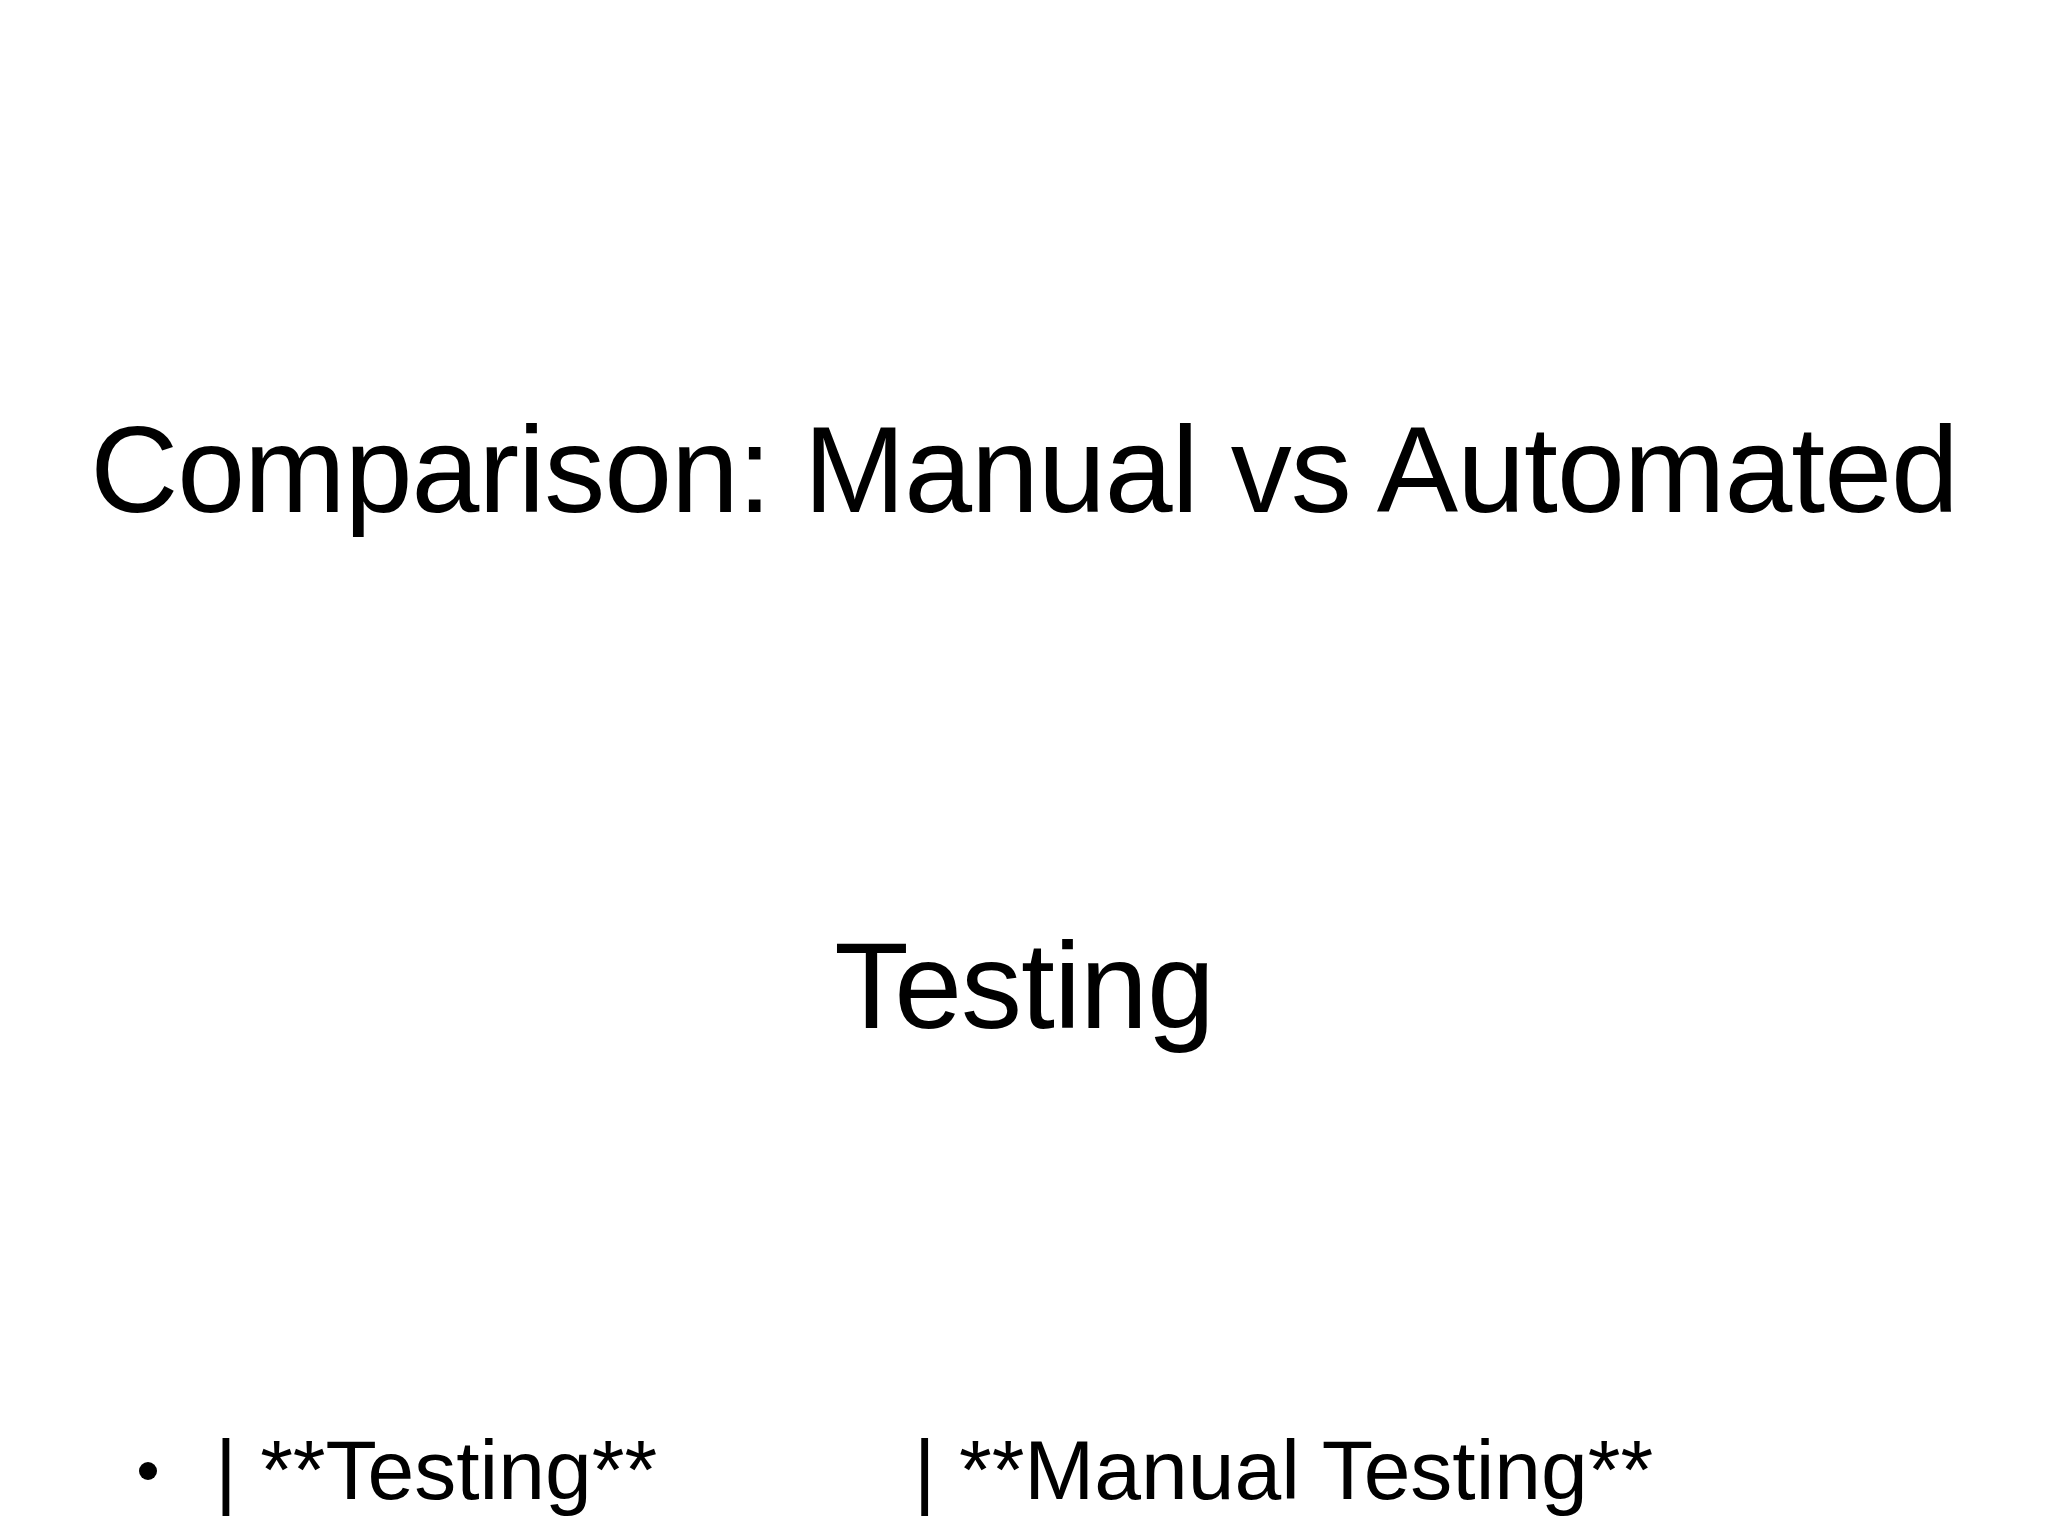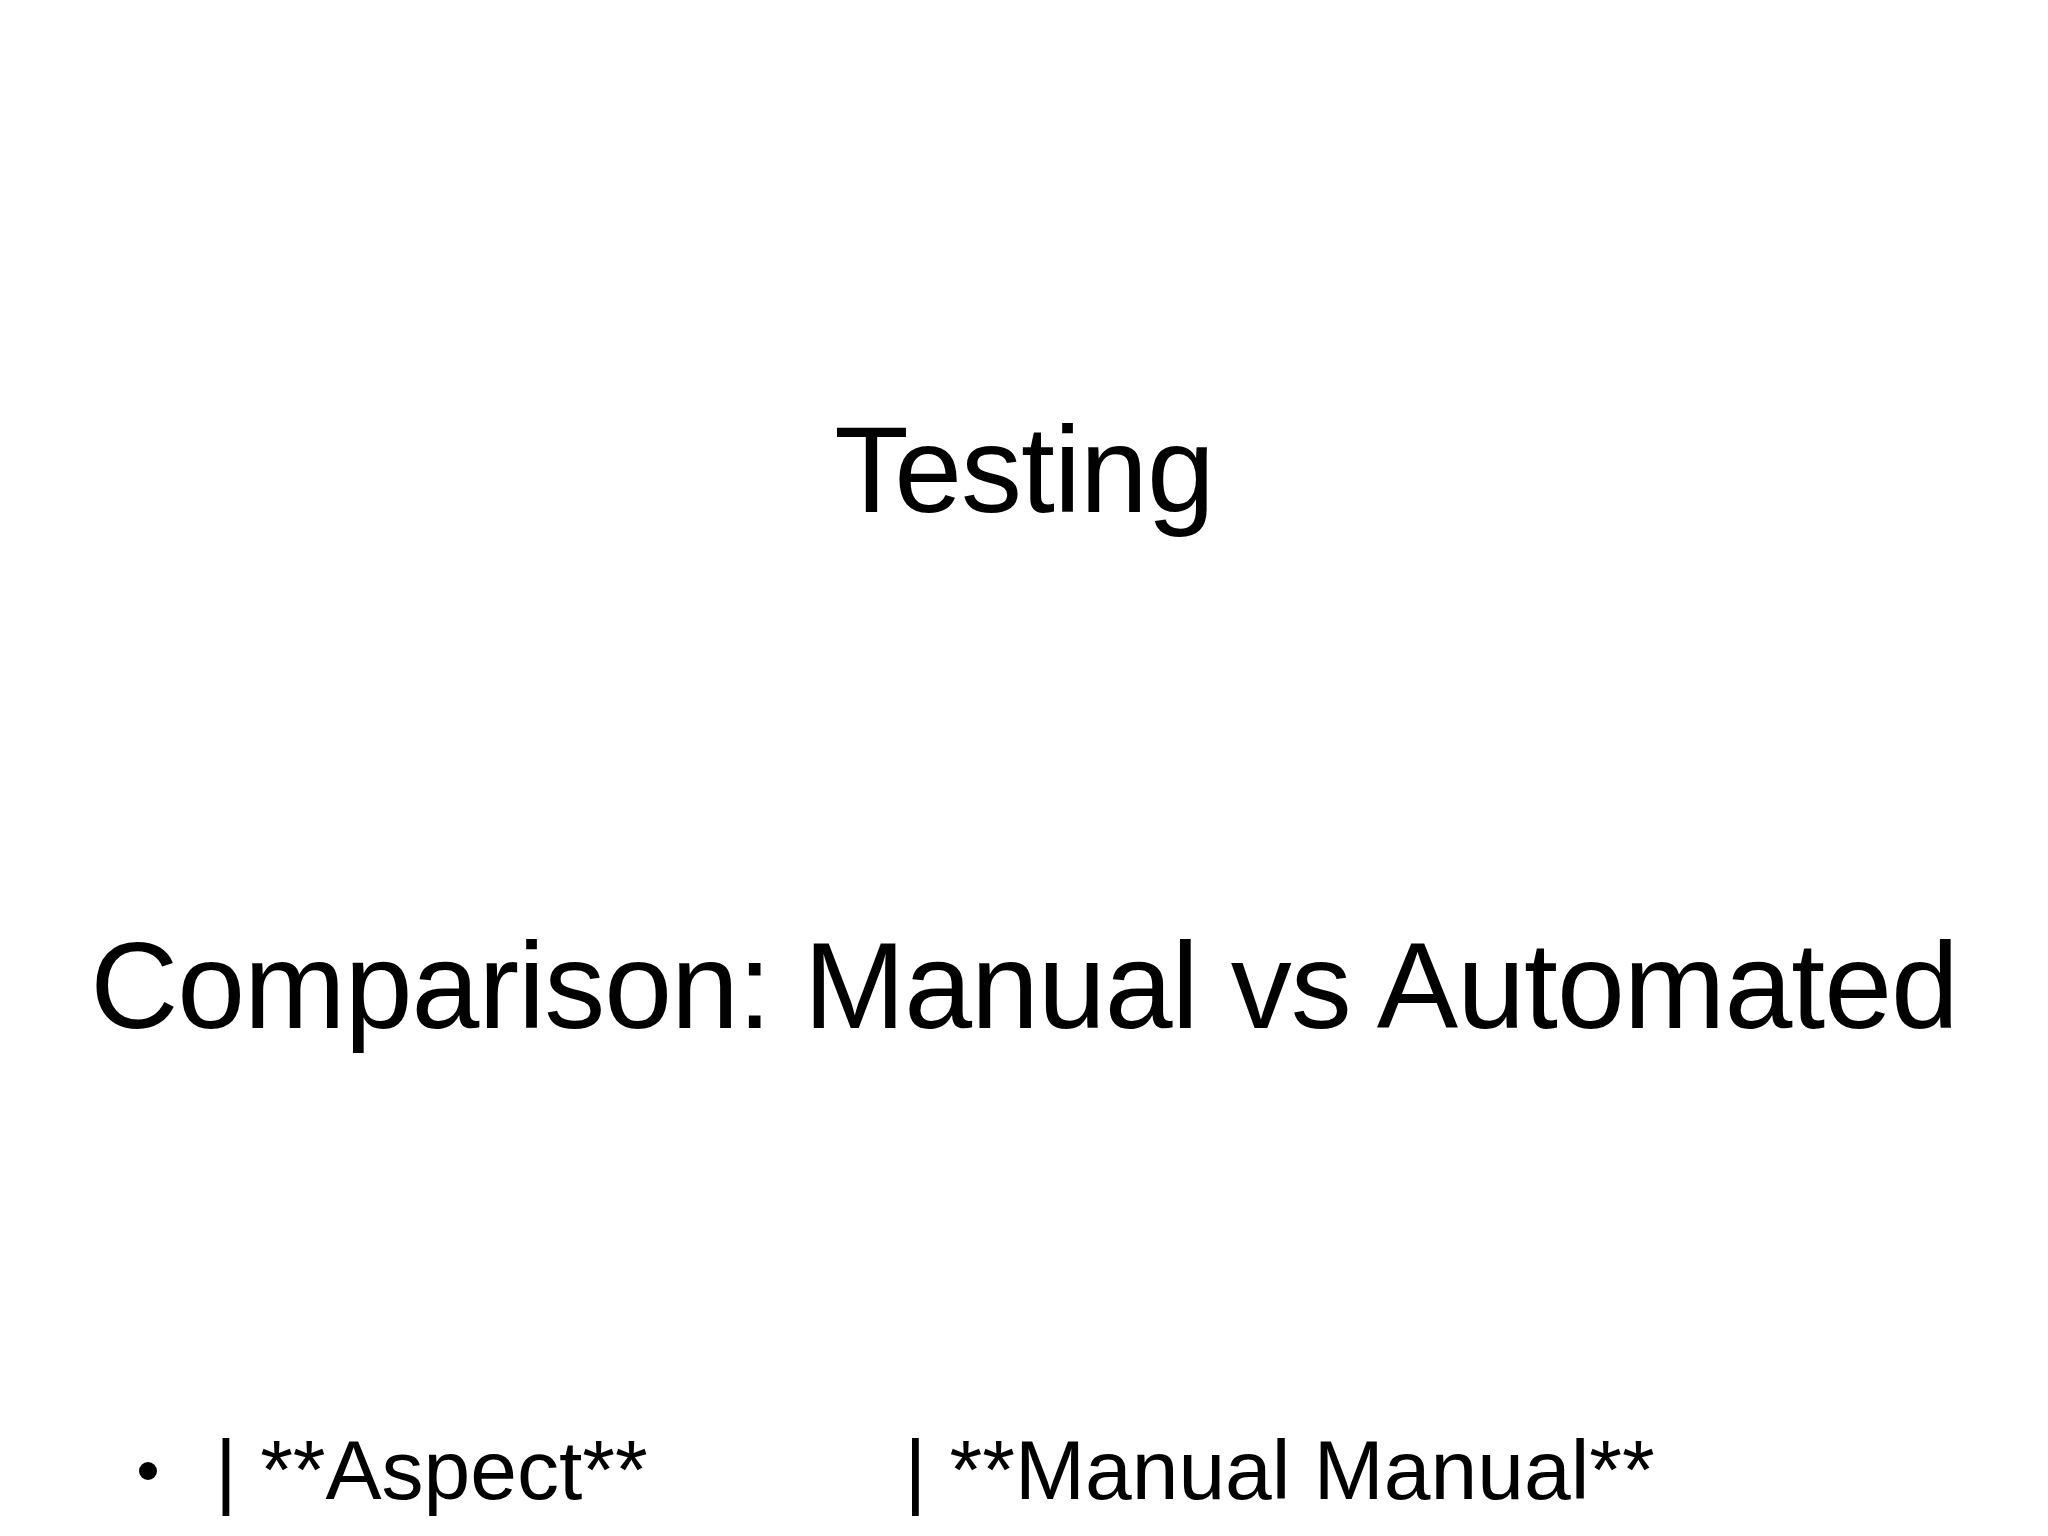--- a/index.html
+++ b/index.html
@@ -49,26 +49,26 @@
   .bullet-line {
     white-space: pre;
   }
 </style>
 </head>
 <body>
 
 <div class="slide">
 
   <div class="slide-title">
+    <div class="title-line">Comparison: Manual vs Automated</div>
     <div class="title-line">Testing</div>
-    <div class="title-line">Comparison: Manual vs Automated</div>
   </div>
 
   <div class="bullet-list">
 
     <div class="bullet-item">
       <span class="bullet-dot"></span>
-      <div class="bullet-line">| **Aspect**           | **Manual Manual**</div>
+      <div class="bullet-line">| **Testing**           | **Manual Testing**</div>
       <div class="bullet-line">       | **Automated Testing**               |</div>
     </div>
 
   </div>
 </div>
 
 </body></html>

